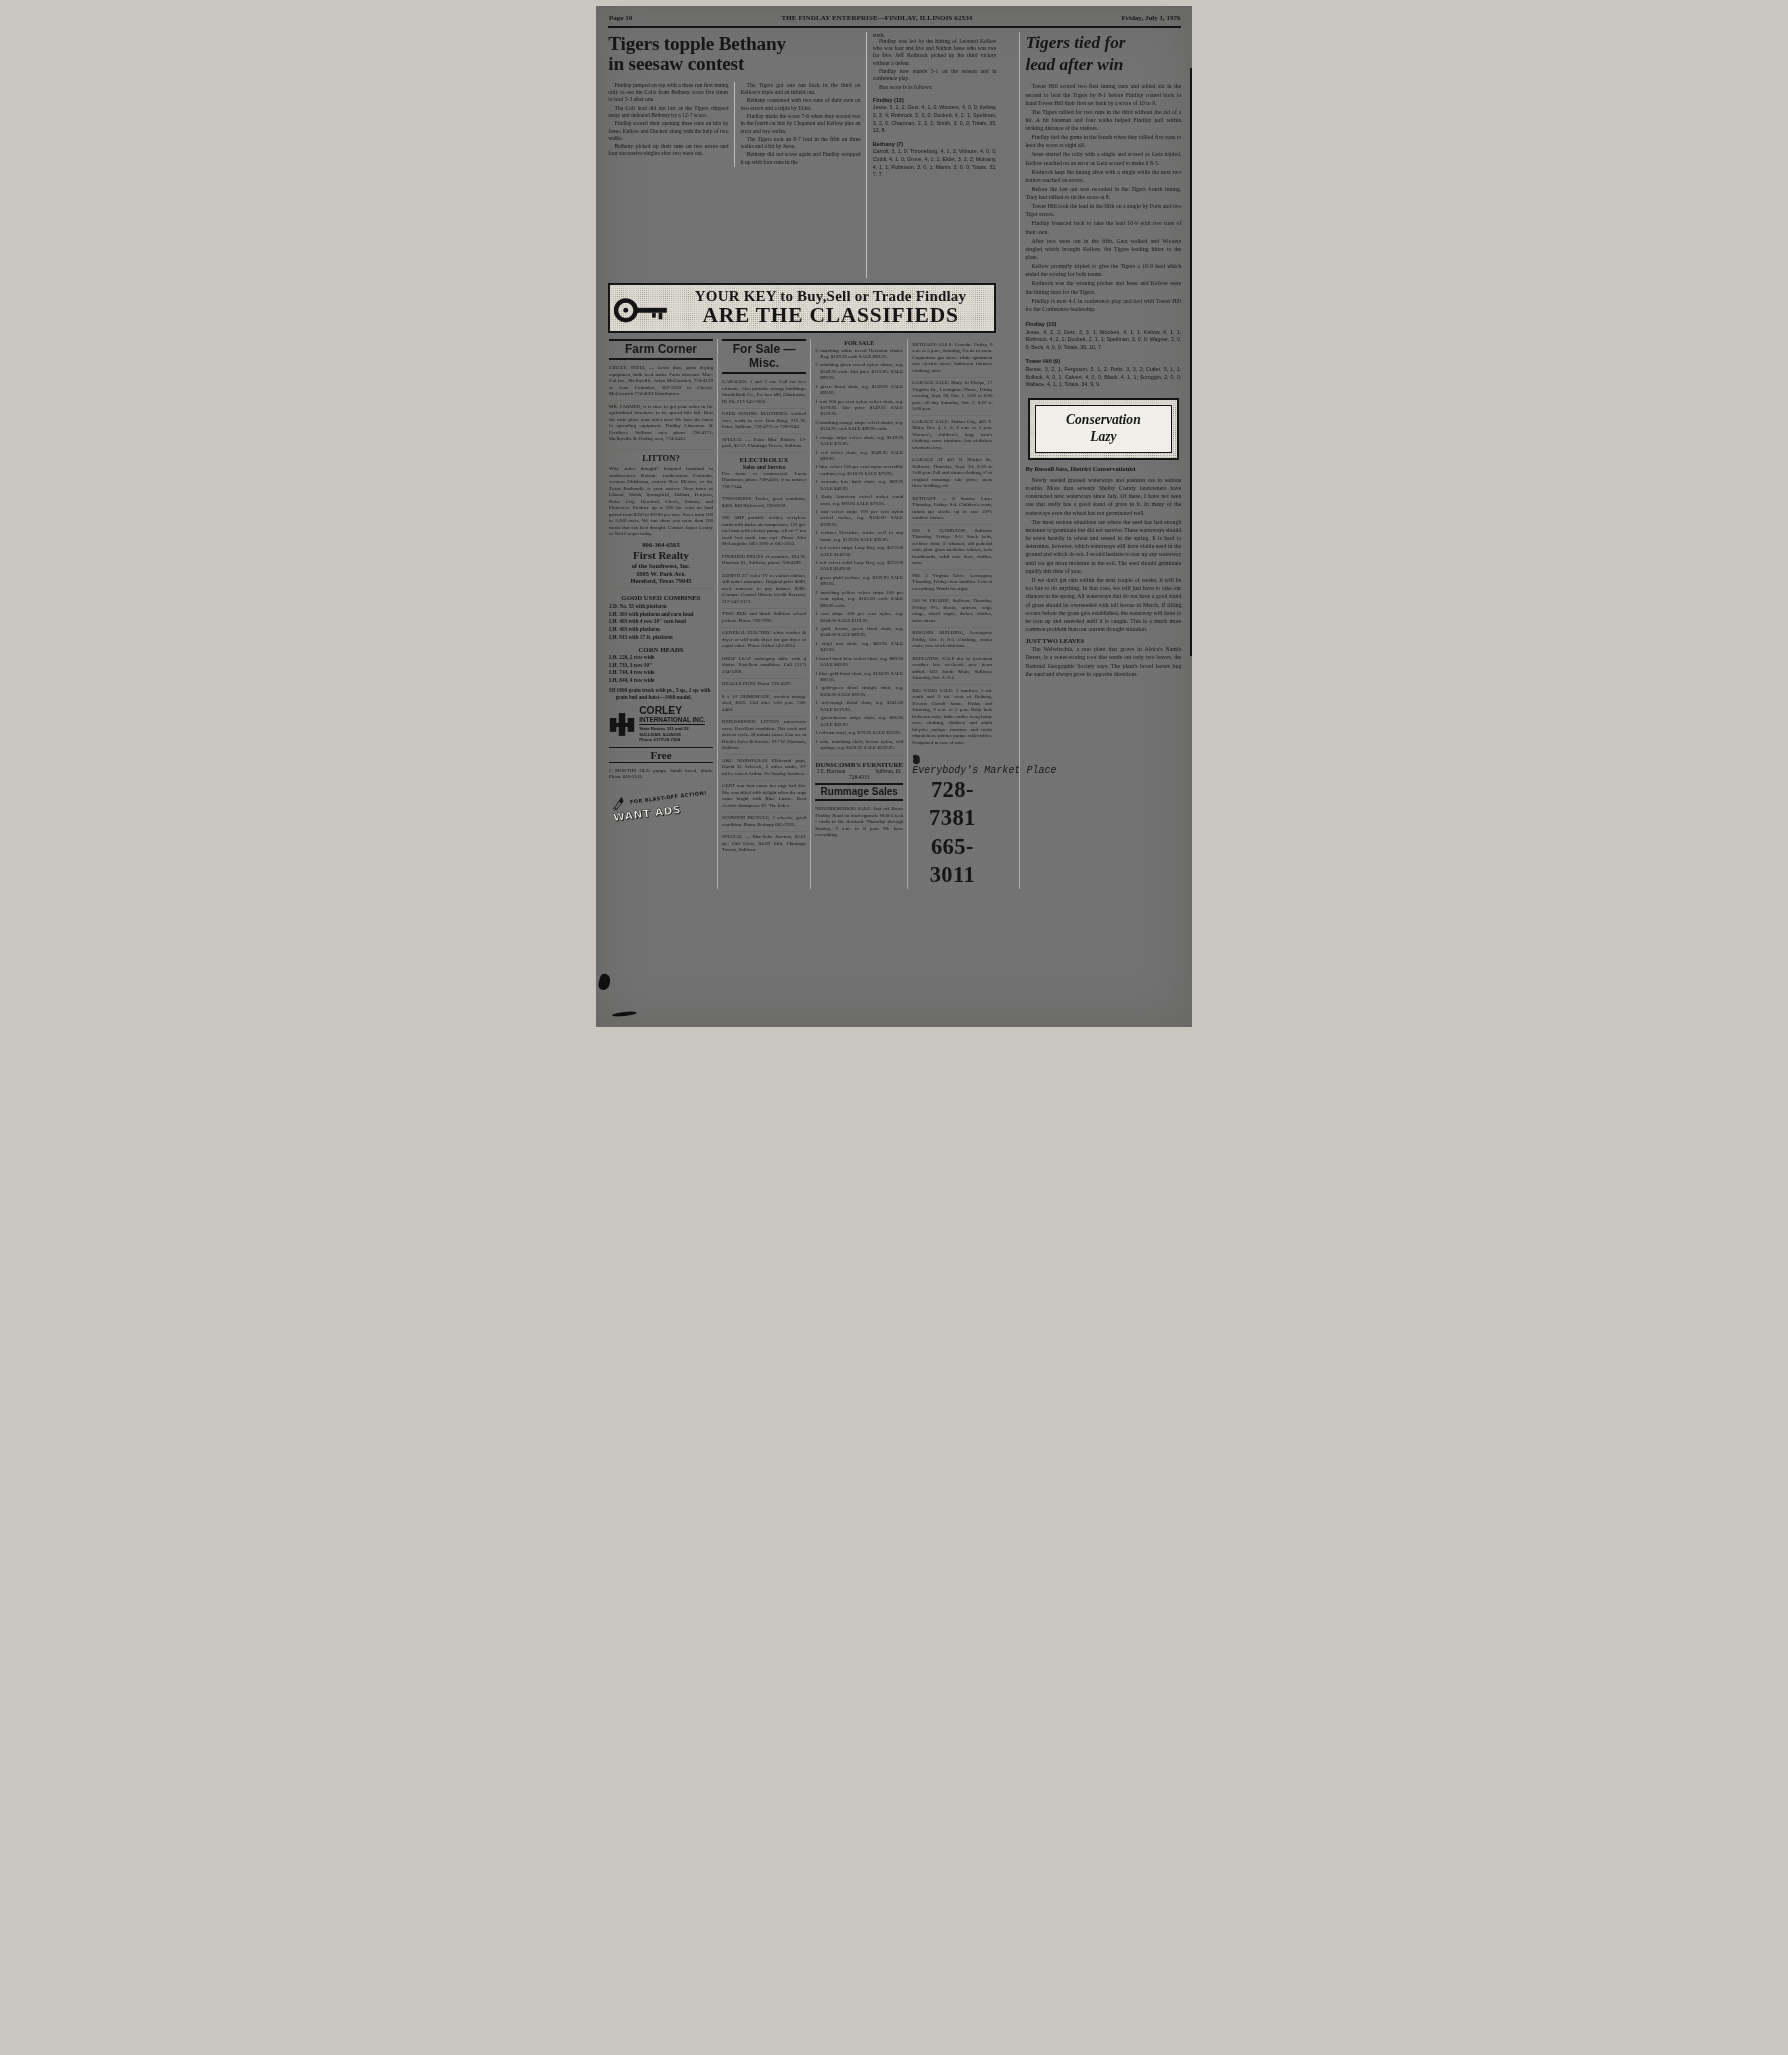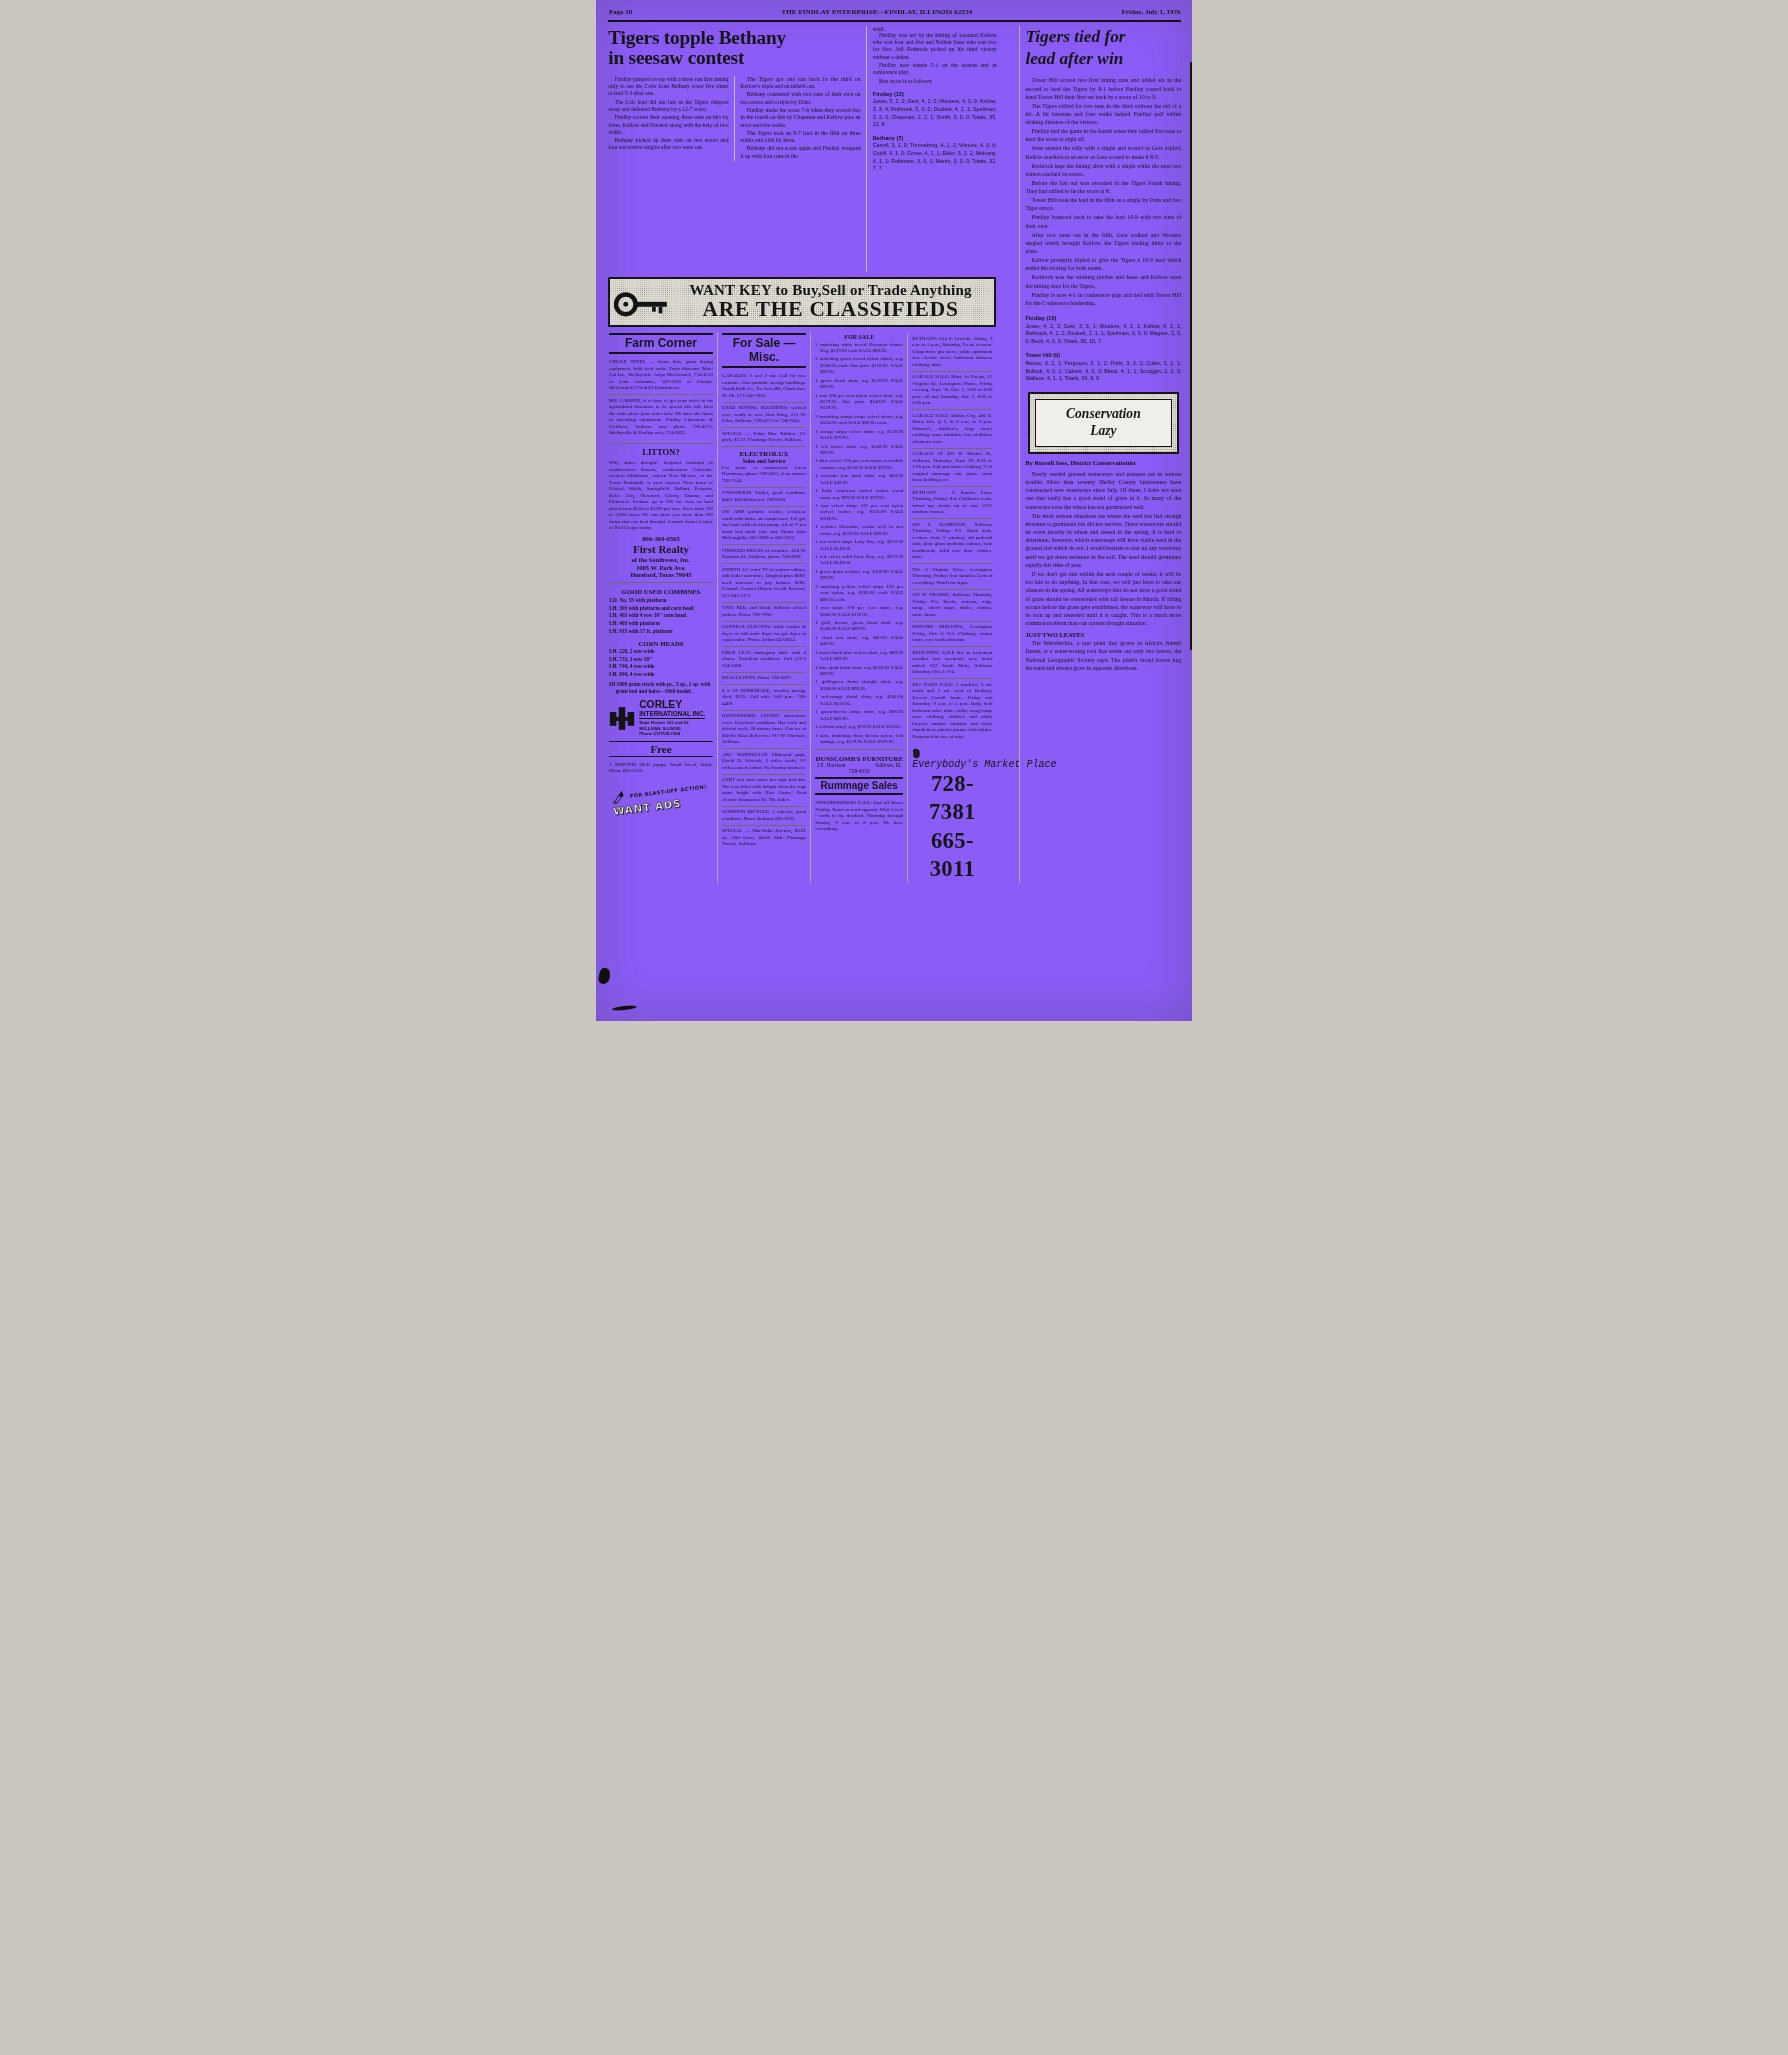--- a/index.html
+++ b/index.html
@@ -1,18 +1,18 @@
 <!DOCTYPE html>
 <html style="font-size:6.6px"><head>
 <meta charset="utf-8">
 <style>
   html,body{margin:0;padding:0;background:#c9c6c0;}
   .page{
-    position:relative; width:596px; min-height:1021px; margin:0 auto;
-    background:#8b5cf6; color:#161616;
+    position:relative; width:596px; min-height:1021px; margin:6px auto;
+    background:#737373; color:#161616;
     font-family:"Liberation Serif", serif;
     box-shadow:inset 0 0 49px rgba(60,55,45,.25);
     overflow:hidden; padding:5.8px 10.7px 16.4px 12.3px; box-sizing:border-box;
   }
   
   .edge-bar{position:absolute; right:0; top:62px; width:2.5px; height:588px; background:#111;}
   .blot1{position:absolute; left:2.5px; bottom:37px; width:10.7px; height:16.4px; background:#101010; border-radius:40% 60% 55% 45%; transform:rotate(14deg);}
   .blot2{position:absolute; left:16.4px; bottom:10.7px; width:25px; height:4.1px; background:#101010; border-radius:50%; transform:rotate(-6deg);}
 
   
@@ -157,21 +157,21 @@
       </div>
 
       <div class="banner">
         <svg class="key-svg" width="56" height="39" viewBox="0 0 135 95">
           <circle cx="28" cy="47" r="24" fill="none" stroke="#141414" stroke-width="11"></circle>
           <circle cx="28" cy="47" r="6" fill="#141414"></circle>
           <rect x="50" y="41" width="78" height="12" fill="#141414"></rect>
           <rect x="108" y="53" width="9" height="16" fill="#141414"></rect>
           <rect x="92" y="53" width="9" height="12" fill="#141414"></rect>
         </svg>
-        <div class="l1">WANT KEY to Buy,Sell or Trade Anything</div>
+        <div class="l1">YOUR KEY to Buy,Sell or Trade Findlay</div>
         <div class="l2">ARE THE CLASSIFIEDS</div>
       </div>
 
       <div class="classifieds">
 
         <div class="ccol ccol1">
           <div class="sec-head">Farm Corner</div>
           <div>
 
           <p class="ad">CIRCLE STEEL — Grain bins, grain drying equipment, bulk feed tanks. Farm discount. Mac-Cul Inc., Shelbyville. Arlyn McCormick, 774-4159 or Lum Culumber, 567-3259 or Cheryle McCormick 774-4022 Distributors.</p>

